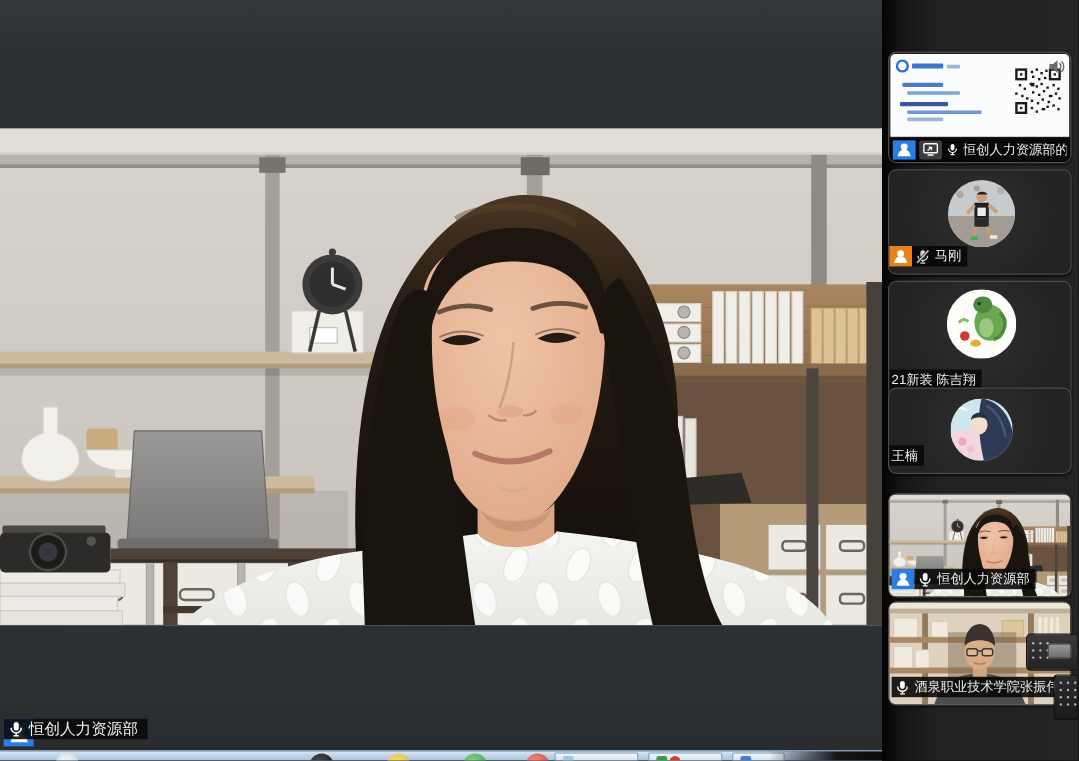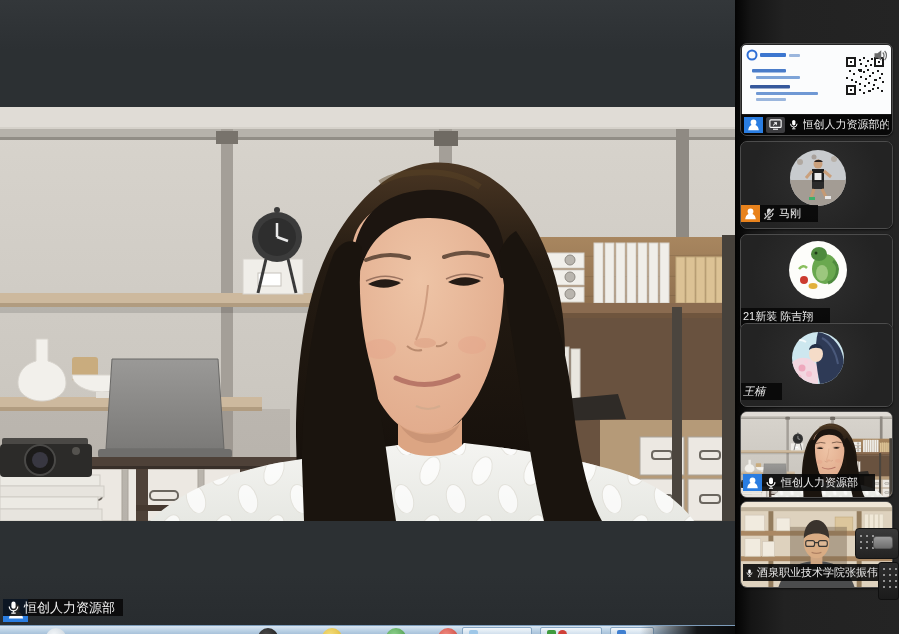--- a/index.html
+++ b/index.html
@@ -24,21 +24,21 @@
   .main-tag .pbadge{width:25px;}
   .main-tag .chip{font-size:13px;padding:0 8px 0 3px;}
 
   
   .sidebar{position:absolute;left:735px;top:0;width:164px;height:634px;
     background:linear-gradient(90deg,#030303 0%,#151515 10%,#222 30%,#242424 100%);}
   .thumb{position:absolute;left:5px;width:153px;border:1px solid #4c4c4c;border-radius:7px;
     overflow:hidden;background:#242424;box-shadow:0 1px 2px rgba(0,0,0,.6);}
   .thumb svg.fill{display:block;width:100%;height:100%;}
   .chip{position:absolute;display:flex;align-items:center;gap:3px;background:rgba(8,8,8,.9);
-    color:#ececec;font-size:11px;height:17px;padding:0 17px 0 2px;white-space:nowrap;max-width:152px;overflow:hidden;}
+    color:#ececec;font-size:11px;height:17px;padding:0 5px 0 2px;white-space:nowrap;max-width:152px;overflow:hidden;}
   .badgebox{width:19px;height:17px;display:flex;align-items:center;justify-content:center;flex:0 0 auto;}
   .badgebox.blue{background:#2a7de1;}
   .badgebox.orange{background:#e8821c;}
   .badgebox.dark{background:#3d3d40;border-radius:2px;}
   .tagrow{position:absolute;display:flex;align-items:stretch;height:17px;}
 
   .avatar-bg{position:absolute;inset:0;background:radial-gradient(circle at 50% 42%,#2f2f2f 0%,#232323 70%);}
   .avatar{position:absolute;border-radius:50%;overflow:hidden;}
   .avatar svg{display:block;width:100%;height:100%;}
 
@@ -503,21 +503,21 @@
       <div class="avatar" style="left:48px;top:6px;width:58px;height:58px;">
         <svg viewBox="0 0 58 58">
             <use href="#avatarDino"></use>
           </svg>
       </div>
       <span class="chip" style="left:0;bottom:6px;">
         <span>21新装 陈吉翔</span>
       </span>
     </div>
 
-    <div class="thumb" style="top:323px;height:84px;font-style:italic;">
+    <div class="thumb" style="top:323px;height:72px;">
       <div class="avatar-bg"></div>
       <div class="avatar" style="left:51px;top:8px;width:52px;height:52px;">
         <svg viewBox="0 0 52 52">
             <use href="#avatarAnime"></use>
           </svg>
       </div>
       <span class="chip" style="left:0;bottom:6px;">
         <span>王楠</span>
       </span>
     </div>

